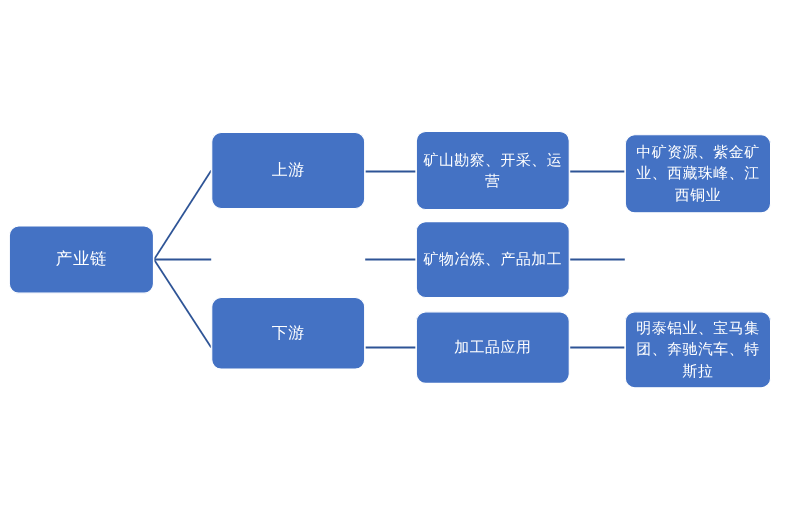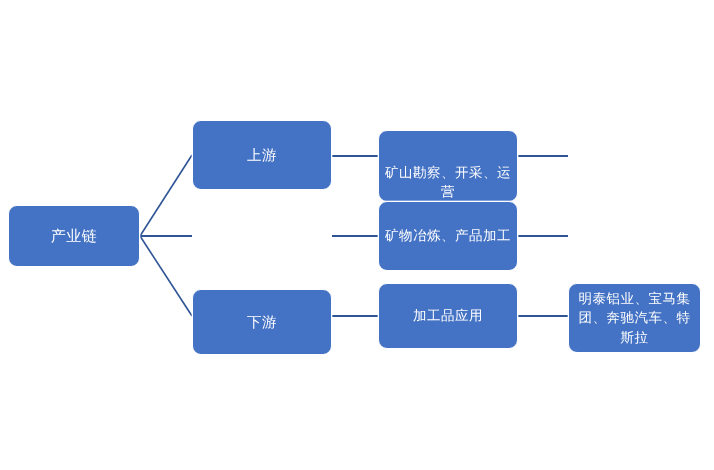--- a/index.html
+++ b/index.html
@@ -56,28 +56,28 @@
     font-size: 15px;
   }
   
   .n-c2 {
     left: 192px;
     width: 140px;
     font-size: 14.5px;
   }
   .n-c2.row1 { top: 120px; height: 70px; }
   .n-c2.row2 { top: 202px; height: 68px; }
-  .n-c2.row3 { top: 289px; height: 66px; }
+  .n-c2.row3 { top: 270px; height: 66px; }
   
   .n-c3 {
     left: 378px;
     width: 140px;
     font-size: 13.5px;
   }
-  .n-c3.row1 { top: 130px; height: 72px; align-items: flex-end; }
+  .n-c3.row1 { top: 119px; height: 72px; }
   .n-c3.row2 { top: 201px; height: 70px; }
   .n-c3.row3 { top: 283px; height: 66px; }
   
   .n-c4 {
     left: 568px;
     width: 133px;
     font-size: 13.5px;
   }
   .n-c4.row1 { top: 122px; height: 72px; }
   .n-c4.row2 { top: 203px; height: 72px; }
@@ -118,17 +118,20 @@
   <div class="node n-c3 row1">
     <span class="label">矿山勘察、开采、运营</span>
   </div>
   <div class="node n-c3 row3">
     <span class="label">加工品应用</span>
   </div>
   <div class="node n-c3 row2">
     <span class="label">矿物冶炼、产品加工</span>
   </div>
 
+  <div class="node n-c4 row1">
+    <span class="label">中矿资源、紫金矿业、西藏珠峰、江西铜业</span>
+  </div>
   <div class="node n-c4 row3">
     <span class="label">明泰铝业、宝马集团、奔驰汽车、特斯拉</span>
   </div>
 
 </div>
 
 </body></html>

